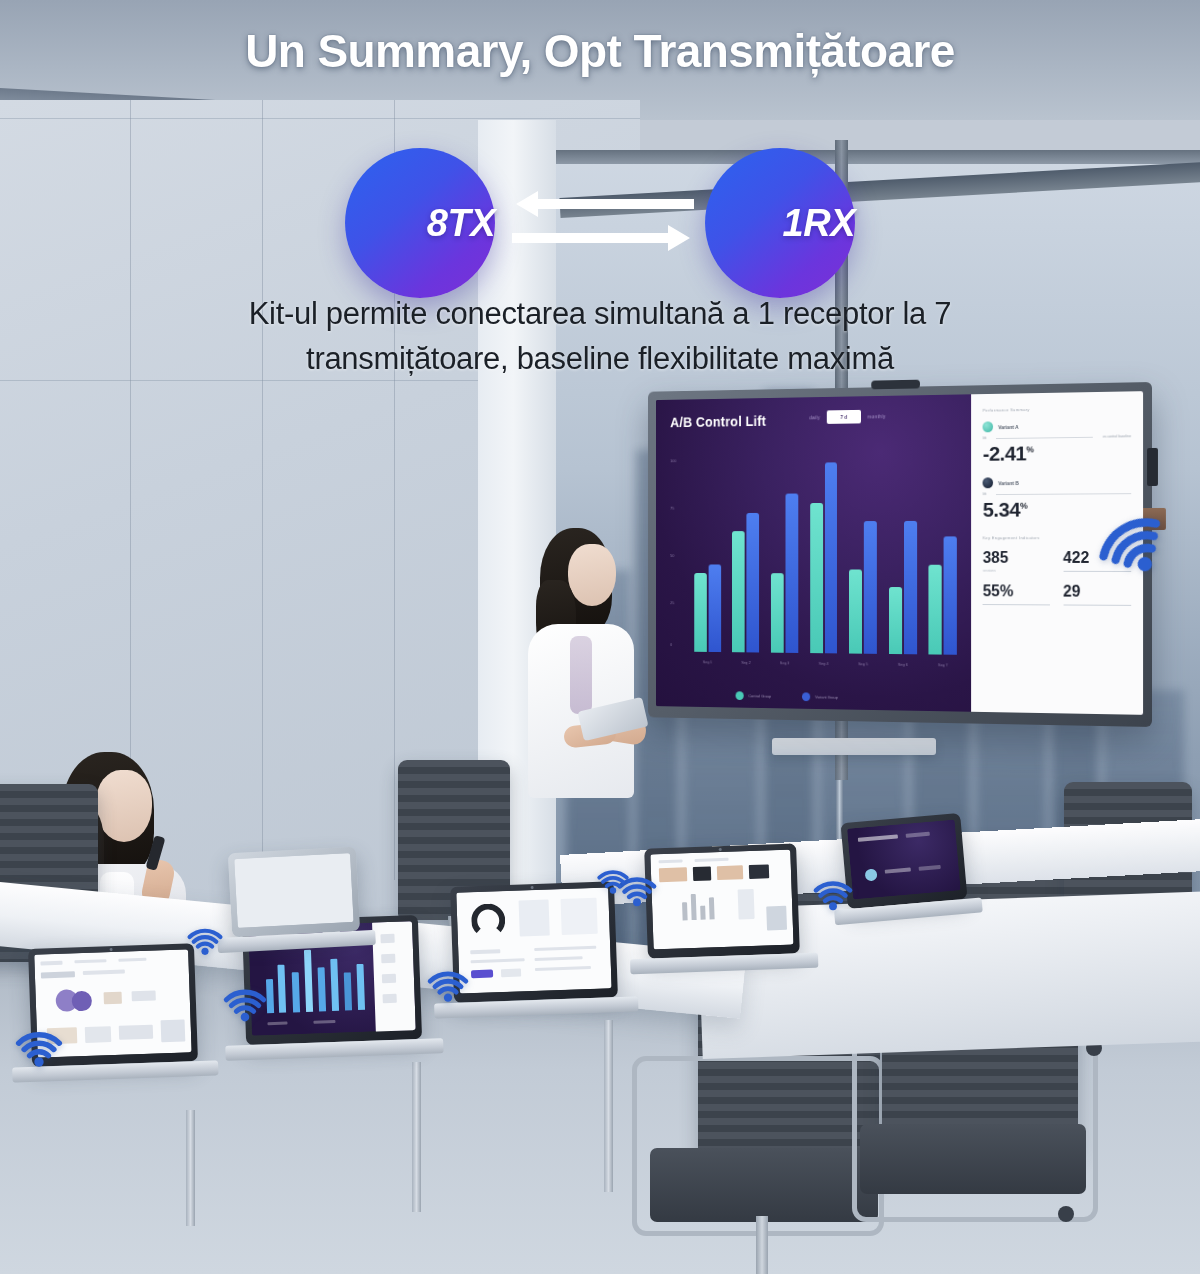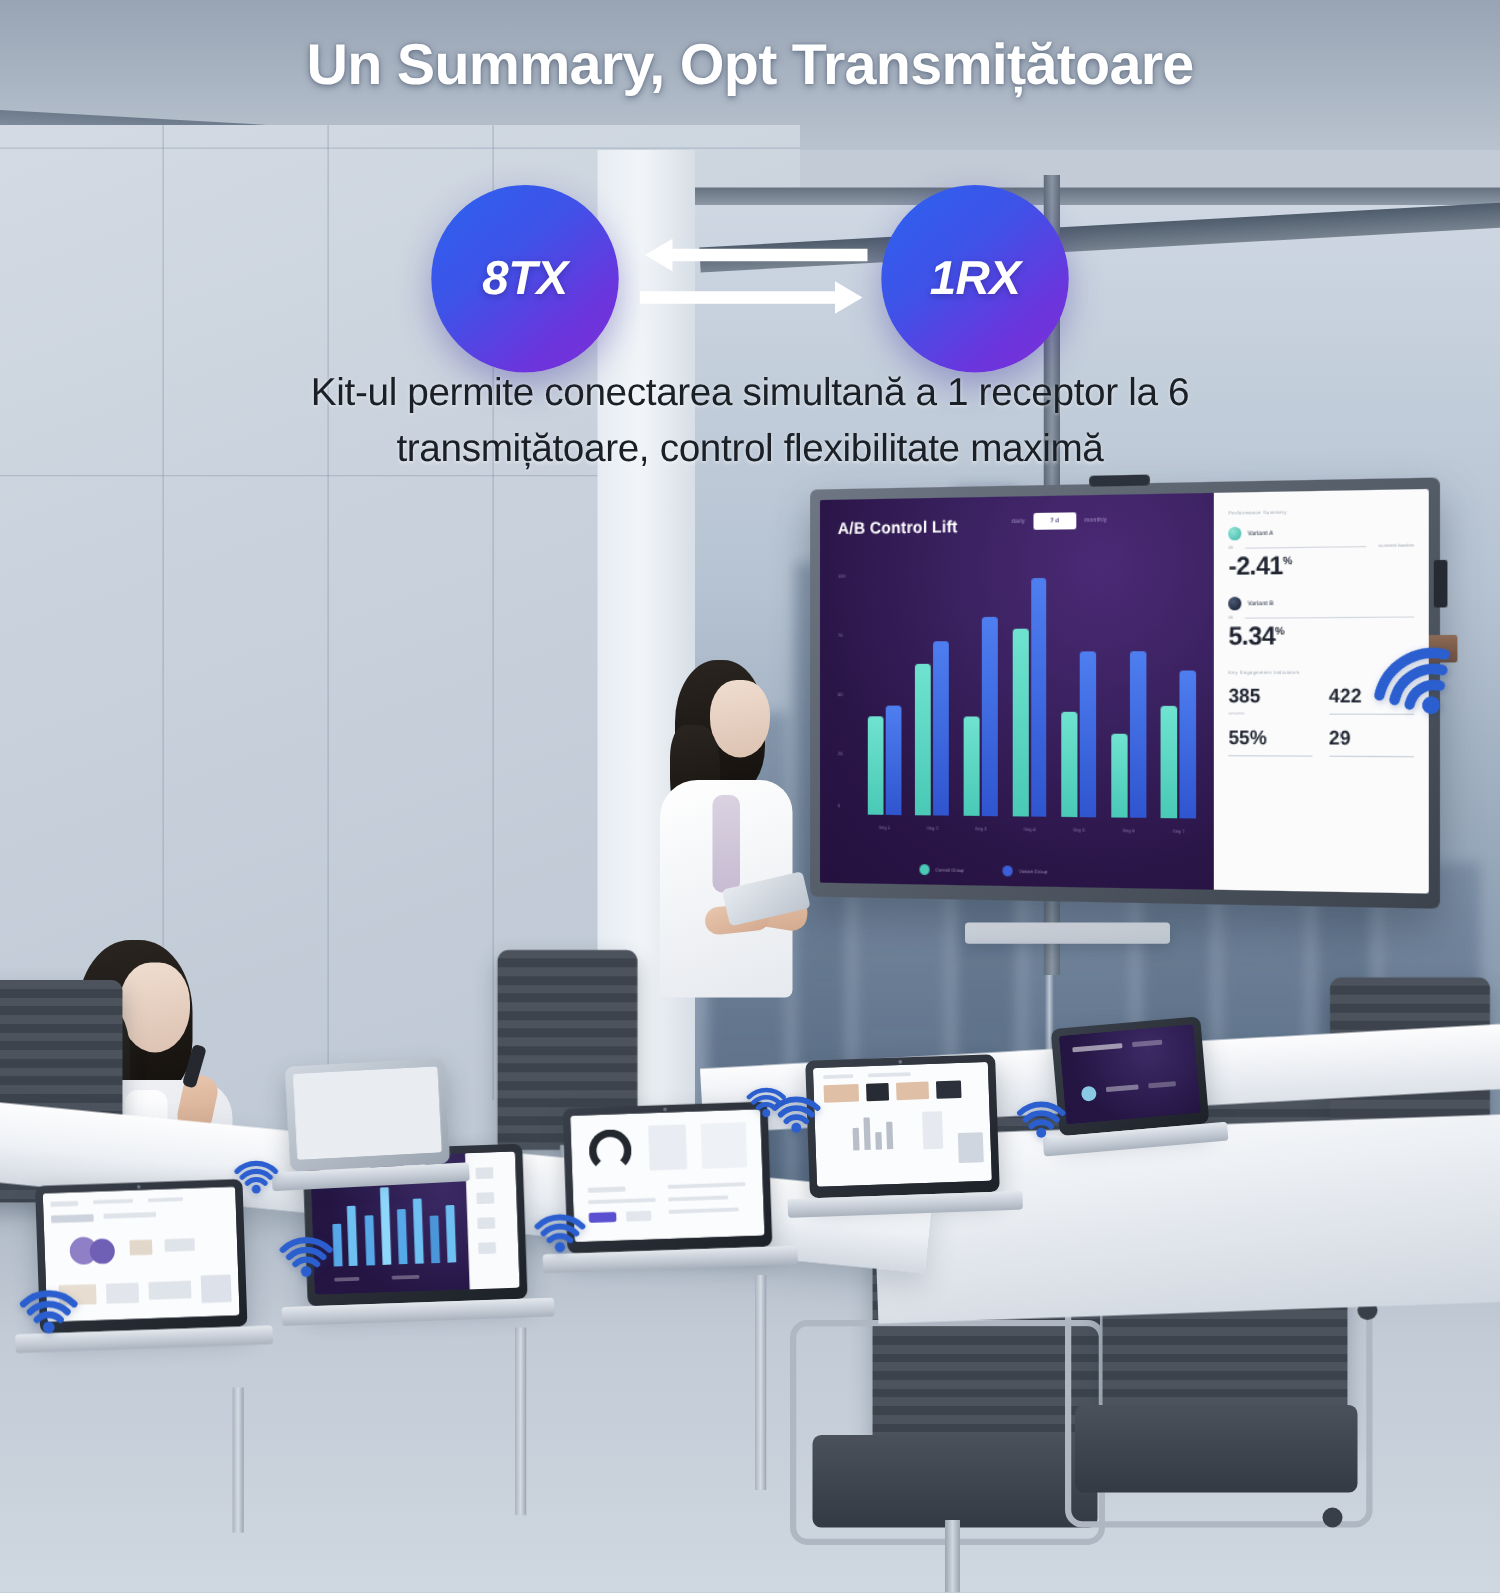--- a/index.html
+++ b/index.html
@@ -217,21 +217,21 @@
 
   .title {
     position:absolute; left:0; top:24px; width:1200px; text-align:center;
     font-size:46px; font-weight:bold; color:#ffffff; letter-spacing:-0.6px;
     text-shadow:0 2px 6px rgba(50,65,90,.55), 0 0 2px rgba(60,75,100,.4);
   }
 
   .badge {
     position:absolute; width:150px; height:150px; border-radius:50%;
     background:linear-gradient(140deg,#2b63ef 0%, #3f52e8 40%, #6b35dd 75%, #7c2fd6 100%);
-    display:flex; align-items:center; justify-content:center;
+    display:flex; align-items:center; justify-content:flex-end;
     box-shadow:0 10px 26px rgba(60,50,160,.35);
   }
   .badge span {
     color:#fff; font-size:38px; font-weight:bold; font-style:italic;
     letter-spacing:-0.5px; text-shadow:0 2px 5px rgba(30,20,90,.35);
   }
   .badge-tx { left:345px; top:148px; }
   .badge-rx { left:705px; top:148px; }
 
   .arrows { position:absolute; left:508px; top:188px; width:190px; height:66px; }
@@ -684,17 +684,17 @@
   <div class="arrows">
     <svg width="190" height="66" viewBox="0 0 190 66">
       <g fill="#ffffff" stroke="none">
         <path d="M8 16 L30 3 L30 11 L186 11 L186 21 L30 21 L30 29 Z"></path>
         <path d="M182 50 L160 37 L160 45 L4 45 L4 55 L160 55 L160 63 Z" transform="translate(0,0)"></path>
       </g>
     </svg>
   </div>
 
   <div class="subtitle">
-    <span class="l1">Kit-ul permite conectarea simultană a 1 receptor la 6</span>
-    <span class="l2">transmițătoare, control flexibilitate maximă</span>
+    <span class="l1">Kit-ul permite conectarea simultană a 1 receptor la 7</span>
+    <span class="l2">transmițătoare, baseline flexibilitate maximă</span>
   </div>
 
 </div>
 
 </body></html>

